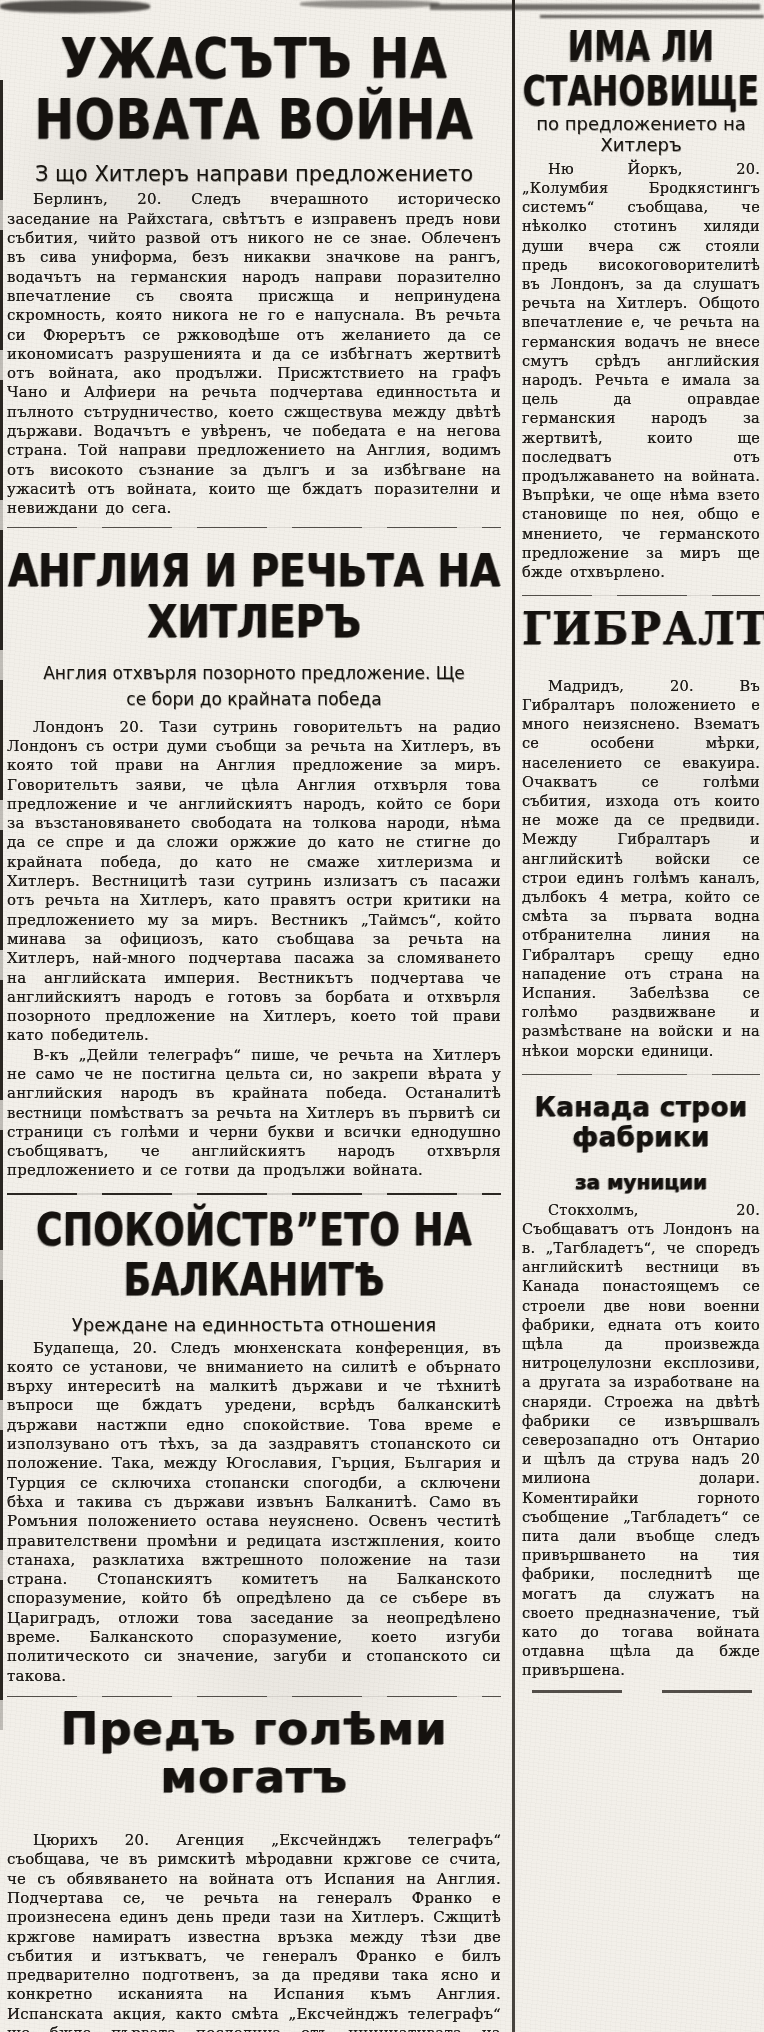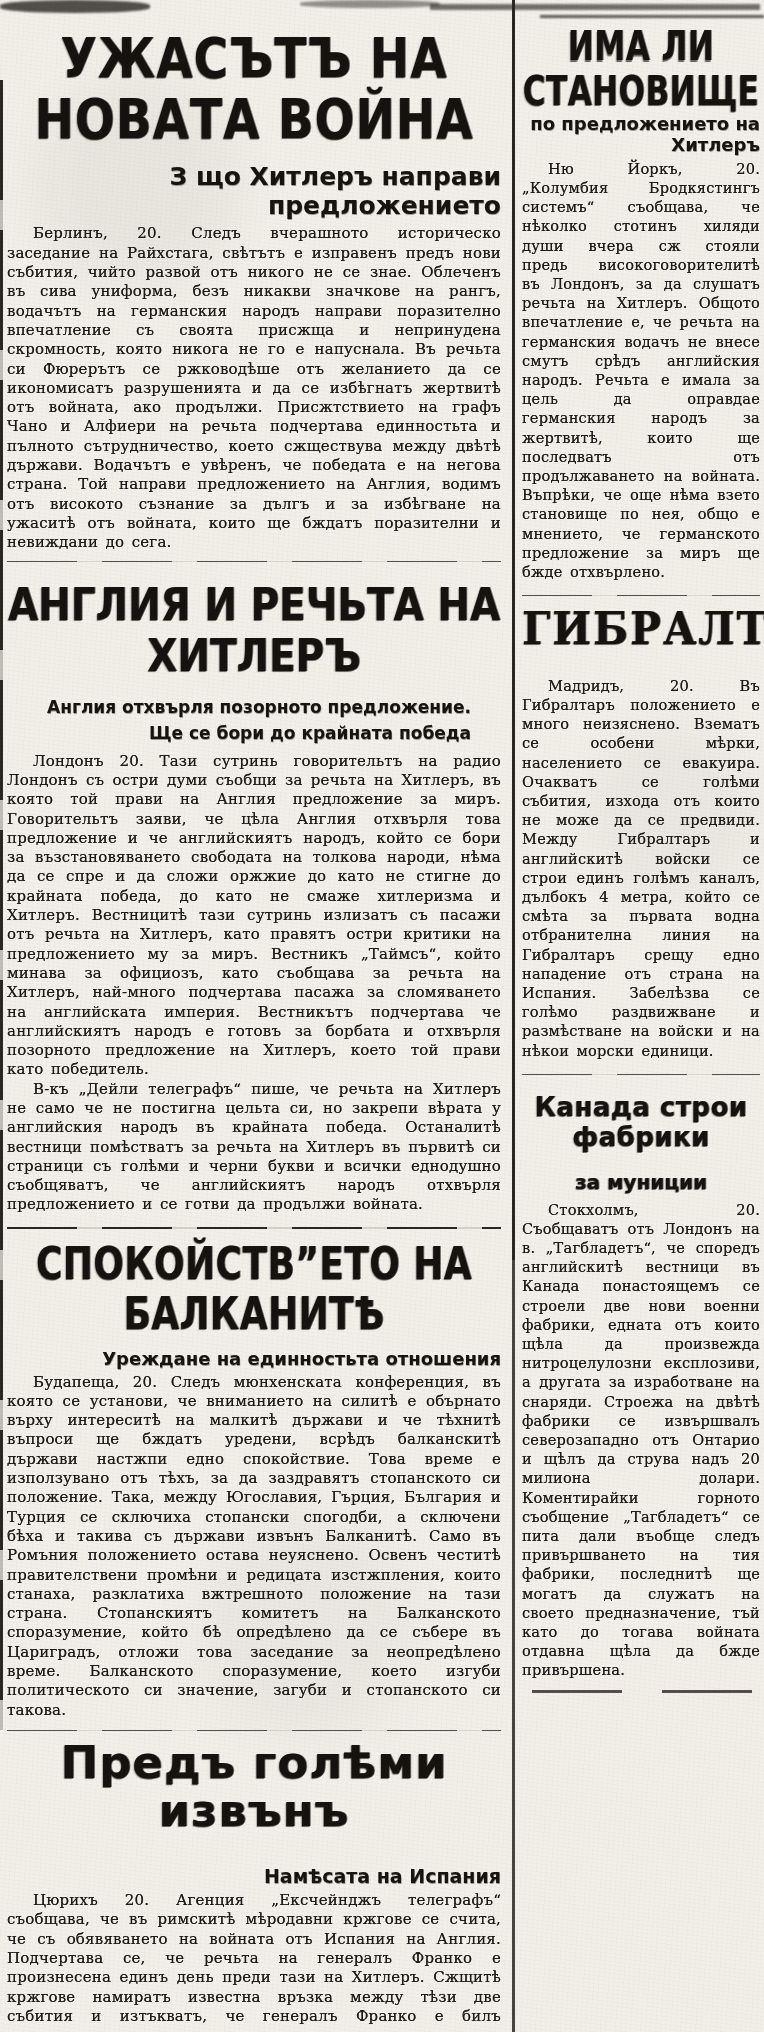--- a/index.html
+++ b/index.html
@@ -42,26 +42,26 @@
     text-shadow:0 0 .6px rgba(29,26,23,.8);
   }
   .body-text p{margin:0;text-indent:26px;}
   .headline{
     font-family:"DejaVu Sans","Liberation Sans",sans-serif;
     font-weight:900;color:#15120f;text-align:center;
     text-shadow:1px 0 0 rgba(20,17,14,.55), 0 1px 0 rgba(20,17,14,.45), -1px 1px 1px rgba(20,17,14,.3);
   }
   .subhead{
     font-family:"DejaVu Sans","Liberation Sans",sans-serif;
-    font-weight:bold;text-align:right;color:#17140f;
+    font-weight:normal;text-align:center;color:#17140f;
     text-shadow:.5px .5px 0 rgba(23,20,15,.4);
   }
   
   #h-main    {font-size:47px;line-height:52px;transform:scaleY(1.18);transform-origin:top;letter-spacing:1px;margin-top:26px;}
-  #sub-main  {font-size:25px;margin:14px 0 4px;}
+  #sub-main  {font-size:21px;margin:14px 0 4px;}
   #h-england {font-size:39px;line-height:44px;transform:scaleY(1.15);transform-origin:top;margin-top:18px;}
   #sub-england{font-size:17px;line-height:26px;margin:12px 30px 6px;}
   #h-balkans {font-size:37px;line-height:42px;transform:scaleY(1.2) scaleX(.97);transform-origin:top;letter-spacing:.5px;margin-top:10px;}
   #sub-balkans{font-size:18px;margin:14px 0 4px;}
   #h-events  {font-size:45px;line-height:48px;margin-top:8px;letter-spacing:1px;}
   #sub-events{font-size:19px;margin:4px 0 4px;}
   
   #h-stance  {font-size:31px;line-height:34px;transform:scaleY(1.3);transform-origin:top;margin-top:24px;letter-spacing:.5px;}
   #sub-stance{font-size:18px;margin:16px 0 4px;}
   #h-gibraltar{font-family:"DejaVu Serif","Liberation Serif",serif;font-weight:bold;font-size:41px;line-height:44px;letter-spacing:2px;transform:scaleY(1.1);transform-origin:top;margin-top:8px;}
@@ -114,22 +114,21 @@
       <div class="h-rule broken" style="margin-top:12px"></div>
       <h1 id="h-balkans" class="headline">СПОКОЙСТВ”ЕТО НА БАЛКАНИТѢ</h1>
       <div id="sub-balkans" class="subhead">Уреждане на единностьта отношения</div>
       <div class="body-text">
         <p>Будапеща, 20. Следъ мюнхенската конференция, въ която се установи, че вниманието на силитѣ е обърнато върху интереситѣ на малкитѣ държави и че тѣхнитѣ въпроси ще бждатъ уредени, всрѣдъ балканскитѣ държави настжпи едно спокойствие. Това време е използувано отъ тѣхъ, за да заздравятъ стопанското си положение. Така, между Югославия, Гърция, България и Турция се сключиха стопански спогодби, а сключени бѣха и такива съ държави извънъ Балканитѣ. Само въ Ромъния положението остава неуяснено. Освенъ честитѣ правителствени промѣни и редицата изстжпления, които станаха, разклатиха вжтрешното положение на тази страна. Стопанскиятъ комитетъ на Балканското споразумение, който бѣ опредѣлено да се събере въ Цариградъ, отложи това заседание за неопредѣлено време. Балканското споразумение, което изгуби политическото си значение, загуби и стопанското си такова.</p>
       </div>
     </section>
 
     <section>
       <div class="h-rule thin broken" style="margin-top:10px"></div>
-      <h1 id="h-events" class="headline">Предъ голѣми извънъ</h1>
-      <div id="sub-events" class="subhead">Намѣсата на Испания</div>
+      <h1 id="h-events" class="headline">Предъ голѣми могатъ</h1>
       <div class="body-text">
         <p>Цюрихъ 20. Агенция „Ексчейнджъ телеграфъ“ съобщава, че въ римскитѣ мѣродавни кржгове се счита, че съ обявяването на войната отъ Испания на Англия. Подчертава се, че речьта на генералъ Франко е произнесена единъ день преди тази на Хитлеръ. Сжщитѣ кржгове намиратъ известна връзка между тѣзи две събития и изтъкватъ, че генералъ Франко е билъ предварително подготвенъ, за да предяви така ясно и конкретно исканията на Испания къмъ Англия. Испанската акция, както смѣта „Ексчейнджъ телеграфъ“ ще бжде първата последица отъ инициативата на Хитлеръ за миръ съ Англия. Всички вестници подчертаватъ речьта на Хитлеръ и свързватъ съ нея и искането на Испания за Гибралтаръ, направено отъ генералъ Франко.</p>
       </div>
 
     </section>
 
   </div>
 
   <div id="right-rail">
 

